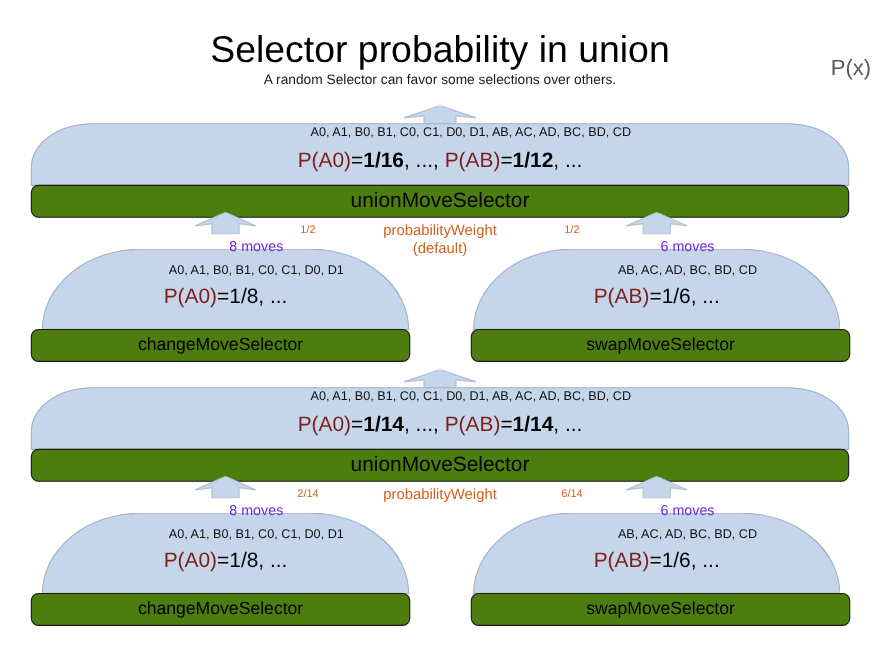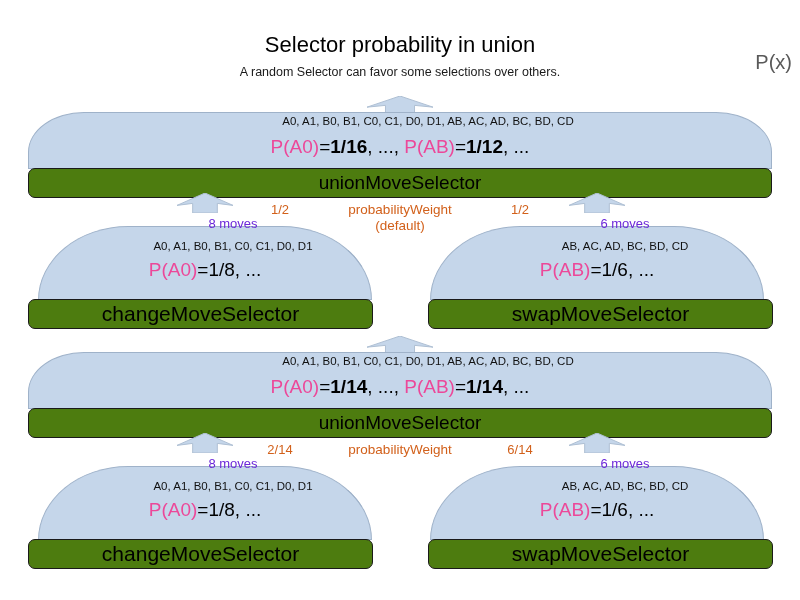--- a/index.html
+++ b/index.html
@@ -18,21 +18,21 @@
 
   
   #header {
     position: absolute;
     left: 0;
     top: 28px;
     width: 800px;
     text-align: center;
   }
   #page-title {
-    font-size: 22px;
+    font-size: 34px;
     font-weight: 400;
     line-height: 34px;
     color: #000;
     letter-spacing: 0px;
   }
   #page-subtitle {
     font-size: 12.5px;
     font-weight: 400;
     line-height: 16px;
     color: #1a1a1a;
@@ -97,21 +97,21 @@
     box-sizing: border-box;
     display: flex;
     align-items: center;
     justify-content: center;
     color: #000;
   }
   .bar.union-bar {
     font-size: 19px;
   }
   .bar.child-bar {
-    font-size: 21px;
+    font-size: 16px;
   }
 
   
   .uparrow {
     position: absolute;
     width: 0;
     height: 0;
   }
   .uparrow svg { display: block; }
 
@@ -131,29 +131,29 @@
   .moves-count {
     font-size: 13px;
     color: #6d28d9;
     line-height: 22px;
   }
   .prob-line {
     font-size: 19px;
     line-height: 23px;
     color: #000;
   }
-  .prob-line .pfx { color: #ec4899; }
+  .prob-line .pfx { color: #7f1d1d; }
   .prob-line .val { color: #000; }
   .prob-line .val.bold { font-weight: bold; }
 
   
   .weight {
     position: absolute;
     color: #d2601a;
-    font-size: 13px;
+    font-size: 10px;
     line-height: 16px;
     text-align: center;
     white-space: nowrap;
   }
   .weight.center-label { font-size: 13.5px; }
 </style>
 </head>
 <body>
 
 <div id="header">

